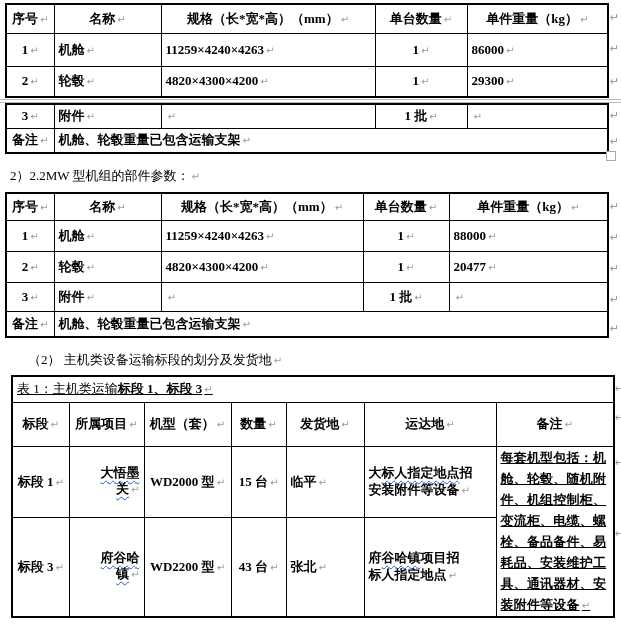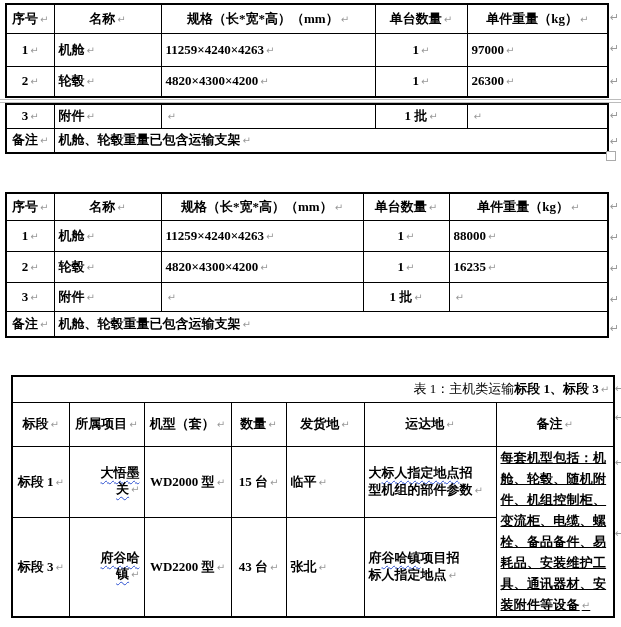--- a/index.html
+++ b/index.html
@@ -20,21 +20,21 @@
   .heading{position:absolute;font-size:13px;font-weight:400;white-space:nowrap;}
   .title-bold{font-weight:700;}
   .wavy{text-decoration-line:underline;text-decoration-style:wavy;text-decoration-color:#2b4fd0;text-decoration-thickness:1px;text-underline-offset:3px;}
   .sidemark{position:absolute;color:#999;font-size:11px;font-family:"DejaVu Sans",sans-serif;}
   .grayline{position:absolute;left:0;width:621px;height:1px;background:#bcbcbc;}
   .handle{position:absolute;width:8px;height:8px;border:1px solid #aaa;background:#fff;}
   .remark-cell{vertical-align:top;font-size:13px;line-height:21px;word-break:break-all;letter-spacing:0.2px;padding:3px 5px;text-decoration:underline;}
   .dest-cell{font-size:13px;line-height:17px;padding-left:6px;}
   .proj-cell{font-size:13px;line-height:16px;padding-left:4px;text-align:right;}
   .hdr{text-align:center;font-size:13px;}
-  .titlerow{text-align:right;font-size:13px;}
+  .titlerow{text-align:left;font-size:13px;text-decoration:underline;}
 </style>
 </head>
 <body>
 
 <div class="page">
 
   <table class="doc-table t-outer" style="left:5px;top:3px;width:602px;">
     <colgroup>
         <col style="width:48px">
         <col style="width:107px">
@@ -48,28 +48,28 @@
       <td class="hdr"><span>名称</span><span class="pm">↵</span></td>
       <td class="hdr"><span>规格（长*宽*高）（mm）</span><span class="pm">↵</span></td>
       <td class="hdr"><span>单台数量</span><span class="pm">↵</span></td>
       <td class="hdr"><span>单件重量（kg）</span><span class="pm">↵</span></td>
     </tr>
     <tr style="height:33px">
       <td class="center num"><span>1</span><span class="pm">↵</span></td>
       <td class="left pad10"><span>机舱</span><span class="pm">↵</span></td>
       <td class="left pad8 num"><span>11259×4240×4263</span><span class="pm">↵</span></td>
       <td class="center num"><span>1</span><span class="pm">↵</span></td>
-      <td class="left pad8 num"><span>97000</span><span class="pm">↵</span></td>
+      <td class="left pad8 num"><span>86000</span><span class="pm">↵</span></td>
     </tr>
     <tr style="height:31px">
       <td class="center num"><span>2</span><span class="pm">↵</span></td>
       <td class="left pad10"><span>轮毂</span><span class="pm">↵</span></td>
       <td class="left pad8 num"><span>4820×4300×4200</span><span class="pm">↵</span></td>
       <td class="center num"><span>1</span><span class="pm">↵</span></td>
-      <td class="left pad8 num"><span>26300</span><span class="pm">↵</span></td>
+      <td class="left pad8 num"><span>29300</span><span class="pm">↵</span></td>
     </tr>
   </tbody>
     </table>
 
   <div class="grayline" style="top:99px;"></div>
   <div class="grayline" style="top:102px;"></div>
 
   <table class="doc-table t-outer" style="left:5px;top:103px;width:602px;">
     <colgroup>
         <col style="width:48px">
@@ -94,20 +94,23 @@
     </table>
 
   <div class="handle" style="left:606px;top:151px;"></div>
 
   <div class="sidemark" style="left:610px;top:11px;">↵</div>
   <div class="sidemark" style="left:610px;top:42px;">↵</div>
   <div class="sidemark" style="left:610px;top:75px;">↵</div>
   <div class="sidemark" style="left:610px;top:109px;">↵</div>
   <div class="sidemark" style="left:610px;top:135px;">↵</div>
 
+  <div class="heading" style="left:10px;top:167px;">
+    <span>2）2.2MW 型机组的部件参数：</span><span class="pm">↵</span>
+  </div>
 
   <table class="doc-table t-outer" style="left:5px;top:192px;width:602px;">
     <colgroup>
         <col style="width:48px">
         <col style="width:107px">
         <col style="width:202px">
         <col style="width:86px">
         <col style="width:159px">
       </colgroup>
     <tbody>
@@ -123,21 +126,21 @@
       <td class="left pad10"><span>机舱</span><span class="pm">↵</span></td>
       <td class="left pad8 num"><span>11259×4240×4263</span><span class="pm">↵</span></td>
       <td class="center num"><span>1</span><span class="pm">↵</span></td>
       <td class="left pad8 num"><span>88000</span><span class="pm">↵</span></td>
     </tr>
     <tr style="height:31px">
       <td class="center num"><span>2</span><span class="pm">↵</span></td>
       <td class="left pad10"><span>轮毂</span><span class="pm">↵</span></td>
       <td class="left pad8 num"><span>4820×4300×4200</span><span class="pm">↵</span></td>
       <td class="center num"><span>1</span><span class="pm">↵</span></td>
-      <td class="left pad8 num"><span>16235</span><span class="pm">↵</span></td>
+      <td class="left pad8 num"><span>20477</span><span class="pm">↵</span></td>
     </tr>
     <tr style="height:29px">
       <td class="center num"><span>3</span><span class="pm">↵</span></td>
       <td class="left pad10"><span>附件</span><span class="pm">↵</span></td>
       <td class="left pad24"><span class="pm">↵</span></td>
       <td class="center num"><span>1 批</span><span class="pm">↵</span></td>
       <td class="left pad24"><span class="pm">↵</span></td>
     </tr>
     <tr style="height:26px">
       <td class="center"><span>备注</span><span class="pm">↵</span></td>
@@ -145,20 +148,23 @@
     </tr>
   </tbody>
     </table>
 
   <div class="sidemark" style="left:610px;top:200px;">↵</div>
   <div class="sidemark" style="left:610px;top:231px;">↵</div>
   <div class="sidemark" style="left:610px;top:262px;">↵</div>
   <div class="sidemark" style="left:610px;top:293px;">↵</div>
   <div class="sidemark" style="left:610px;top:322px;">↵</div>
 
+  <div class="heading" style="left:28px;top:351px;">
+    <span>（2）  主机类设备运输标段的划分及发货地</span><span class="pm">↵</span>
+  </div>
 
   <table class="doc-table t-outer" style="left:11px;top:375px;width:602px;">
     <colgroup>
         <col style="width:57px">
         <col style="width:75px">
         <col style="width:87px">
         <col style="width:55px">
         <col style="width:78px">
         <col style="width:132px">
         <col style="width:118px">
@@ -177,21 +183,21 @@
       <td class="hdr"><span>发货地</span><span class="pm">↵</span></td>
       <td class="hdr"><span>运达地</span><span class="pm">↵</span></td>
       <td class="hdr"><span>备注</span><span class="pm">↵</span></td>
     </tr>
     <tr style="height:71px">
       <td class="center"><span>标段 1</span><span class="pm">↵</span></td>
       <td class="proj-cell"><span class="wavy">大悟墨</span><br><span class="wavy">关</span><span class="pm">↵</span></td>
       <td class="center"><span>WD2000 型</span><span class="pm">↵</span></td>
       <td class="center"><span>15 台</span><span class="pm">↵</span></td>
       <td class="left pad8"><span>临平</span><span class="pm">↵</span></td>
-      <td class="dest-cell"><span>大</span><span class="wavy">标人指定地点</span><span>招</span><br><span>型机组的部件参数</span><span class="pm">↵</span></td>
+      <td class="dest-cell"><span>大</span><span class="wavy">标人指定地点</span><span>招</span><br><span>安装附件等设备</span><span class="pm">↵</span></td>
       <td class="remark-cell" rowspan="2"><span>每套机型包括：机舱、轮毂、随机附件、机组控制柜、变流柜、电缆、螺栓、备品备件、易耗品、安装维护工具、通讯器材、安装附件等设备</span><span class="pm">↵</span></td>
     </tr>
     <tr style="height:99px">
       <td class="center"><span>标段 3</span><span class="pm">↵</span></td>
       <td class="proj-cell"><span class="wavy">府谷哈</span><br><span class="wavy">镇</span><span class="pm">↵</span></td>
       <td class="center"><span>WD2200 型</span><span class="pm">↵</span></td>
       <td class="center"><span>43 台</span><span class="pm">↵</span></td>
       <td class="left pad8"><span>张北</span><span class="pm">↵</span></td>
       <td class="dest-cell"><span>府</span><span class="wavy">谷哈镇</span><span>项目招</span><br><span>标人指定地点</span><span class="pm">↵</span></td>
     </tr>

